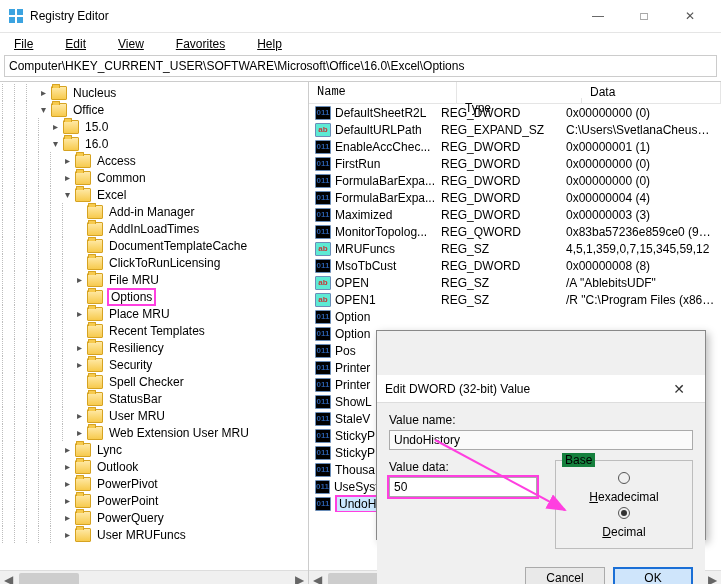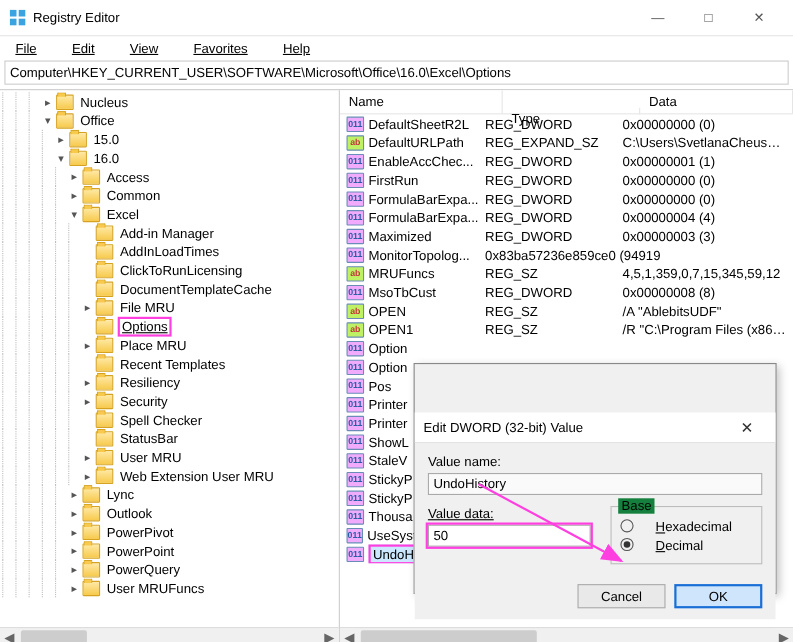--- a/index.html
+++ b/index.html
@@ -24,37 +24,37 @@
 .tree { width: 309px; border-right: 1px solid #ccc; overflow: hidden; position: relative; padding: 2px 0; }
 .listwrap { flex: 1; display: flex; flex-direction: column; overflow: hidden; position: relative; }
 
 
 .tree-inner { padding-left: 2px; }
 .node { display: flex; align-items: center; height: 17px; white-space: nowrap; }
 .toggle { width: 11px; height: 11px; margin-right: 2px; display: inline-flex; align-items: center; justify-content: center; color: #555; font-size: 10px; }
 .folder { width: 16px; height: 14px; margin-right: 4px; background: linear-gradient(#ffe9a6,#f7ca4d); border: 1px solid #d6a321; border-radius: 1px; display: inline-block; position: relative; }
 .folder::before { content:""; position:absolute; top:-3px; left:0; width:6px; height:3px; background:#f7ca4d; border:1px solid #d6a321; border-bottom:none; border-radius:1px 1px 0 0; }
 .node .label { padding: 0 2px; }
-.hl-pink { border: 2px solid #ff3fe0; padding: 0 2px; line-height: 14px; text-decoration: underline; }
+.hl-pink { border: 2px solid #ff3fe0; padding: 0 2px; line-height: 14px; }
 
 
 .lns { display:inline-block; width:12px; height:17px; border-left:1px dotted #bdbdbd; position:relative; }
 
 
 .listhdr { display: flex; height: 22px; border-bottom: 1px solid #e5e5e5; background: #fff; }
 .colh { padding: 3px 8px; border-right: 1px solid #e5e5e5; color: #000; }
-.col-name { width: 148px; }
+.col-name { width: 148px; font-family: Liberation Mono, monospace; }
 .col-type { width: 125px; margin-top: 16px; }
 .col-data { flex: 1; }
 .rows { overflow: hidden; }
 .row { display: flex; height: 17px; align-items: center; }
 .cell { padding: 0 6px; white-space: nowrap; overflow: hidden; text-overflow: ellipsis; }
 .vicon { width: 16px; height: 14px; margin: 0 4px 0 6px; display: inline-flex; align-items: center; justify-content: center; border:1px solid #6a8db8; border-radius:1px; font-size:8px; font-weight:bold; }
-.vicon.bin { background:#f0abfc; color:#2a5da8; }
-.vicon.str { background:#bef264; color:#c23b3b; }
+.vicon.bin { background:#000000; color:#2a5da8; }
+.vicon.str { background:#5eead4; color:#c23b3b; }
 .row .namecell { width: 126px; display:flex; align-items:center; }
 .row .typecell { width: 125px; }
 .row .datacell { flex:1; }
 .row.sel .nametext { background:#cce8ff; padding:0 2px; }
 .hl-pink2 { border:2px solid #ff3fe0; display:inline-block; padding:0 2px; line-height:14px; }
 
 
 .hscroll { position:absolute; left:0; right:0; bottom:0; height:17px; background:#f0f0f0; border-top:1px solid #ddd; display:flex; }
 .hscroll .arrow { width:17px; height:17px; background:#f0f0f0; display:flex; align-items:center; justify-content:center; color:#666; }
 .hscroll .track { flex:1; position:relative; }
@@ -62,26 +62,26 @@
 
 
 .dialog { position:absolute; left:376px; top:330px; width:330px; height:210px; background:#f0f0f0; border:1px solid #888; box-shadow: 3px 3px 8px rgba(0,0,0,0.25); }
 .dialog .dtitle { height:28px; display:flex; align-items:center; padding:0 8px; background:#fff; border-bottom:1px solid #ddd;margin-top:44px; }
 .dialog .dtitle .t { flex:1; }
 .dialog .dtitle .x { width:36px; text-align:center; font-size:14px; color:#333; }
 .dialog .body { padding: 10px 12px; background:#f0f0f0; }
 .dialog .lbl { margin-bottom:3px; }
 .dialog .txtro { width: 100%; height: 20px; border:1px solid #aaa; background:#fafafa; padding:2px 4px; }
 .dialog .row2 { display:flex; gap:18px; margin-top:10px; }
-.dialog .vdata { flex:1;text-decoration:underline; }
+.dialog .vdata { flex:1; }
 .dialog .vdata input { width:100%; height:20px; border:1px solid #aaa; padding:0 4px; background:#fff; }
 .hl-pink3 { outline:2px solid #ff3fe0; }
 .dialog .base { width:138px; border:1px solid #bdbdbd; padding:8px 8px 6px 8px; position:relative; }
 .dialog .base .legend { position:absolute; top:-8px; left:6px; background:#15803d; padding:0 3px; }
-.dialog .radio { display:flex; gap:20px; margin:3px 0; }
+.dialog .radio { display:flex; align-items:center; gap:6px; margin:3px 0;flex-direction:column; }
 .dialog .radio .dot { width:12px; height:12px; border:1px solid #555; border-radius:50%; display:inline-flex; align-items:center; justify-content:center; }
 .dialog .radio.checked .dot::after { content:""; width:6px; height:6px; background:#333; border-radius:50%; }
 .dialog .btns { display:flex; justify-content:flex-end; gap:8px; margin-top:18px; }
 .dialog .btn { width:80px; height:22px; border:1px solid #aaa; background:#e9e9e9; display:flex; align-items:center; justify-content:center; }
 .dialog .btn.primary { border:2px solid #1a6fd6; background:#cfe5fb; }
 
 
 .arrowline { position:absolute; pointer-events:none; }
 
 .u { text-decoration: underline; }
@@ -209,32 +209,32 @@
         </div>
         <div class="node">
           <span class="lns"></span>
           <span class="lns"></span>
           <span class="lns"></span>
           <span class="lns"></span>
           <span class="lns"></span>
           <span class="lns"></span>
           <span class="toggle"></span>
           <span class="folder"></span>
+          <span class="label">DocumentTemplateCache</span>
+        </div>
+        <div class="node">
+          <span class="lns"></span>
+          <span class="lns"></span>
+          <span class="lns"></span>
+          <span class="lns"></span>
+          <span class="lns"></span>
+          <span class="lns"></span>
+          <span class="toggle"></span>
+          <span class="folder"></span>
           <span class="label">ClickToRunLicensing</span>
-        </div>
-        <div class="node">
-          <span class="lns"></span>
-          <span class="lns"></span>
-          <span class="lns"></span>
-          <span class="lns"></span>
-          <span class="lns"></span>
-          <span class="lns"></span>
-          <span class="toggle"></span>
-          <span class="folder"></span>
-          <span class="label">DocumentTemplateCache</span>
         </div>
         <div class="node">
           <span class="lns"></span>
           <span class="lns"></span>
           <span class="lns"></span>
           <span class="lns"></span>
           <span class="lns"></span>
           <span class="lns"></span>
           <span class="toggle">▸</span>
           <span class="folder"></span>
@@ -470,20 +470,21 @@
             <span class="nametext">Maximized</span>
           </div>
           <div class="cell typecell">REG_DWORD</div>
           <div class="cell datacell">0x00000003 (3)</div>
         </div>
         <div class="row">
           <div class="namecell">
             <span class="vicon bin">011</span>
             <span class="nametext">MonitorTopolog...</span>
           </div>
+          <div class="cell typecell">REG_QWORD</div>
           <div class="cell datacell">0x83ba57236e859ce0 (94919</div>
         </div>
         <div class="row">
           <div class="namecell">
             <span class="vicon str">ab</span>
             <span class="nametext">MRUFuncs</span>
           </div>
           <div class="cell typecell">REG_SZ</div>
           <div class="cell datacell">4,5,1,359,0,7,15,345,59,12</div>
         </div>

